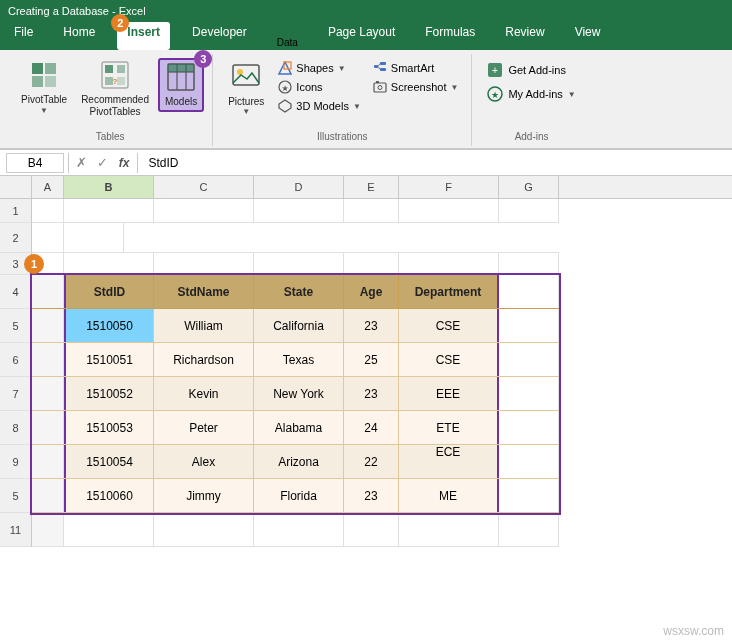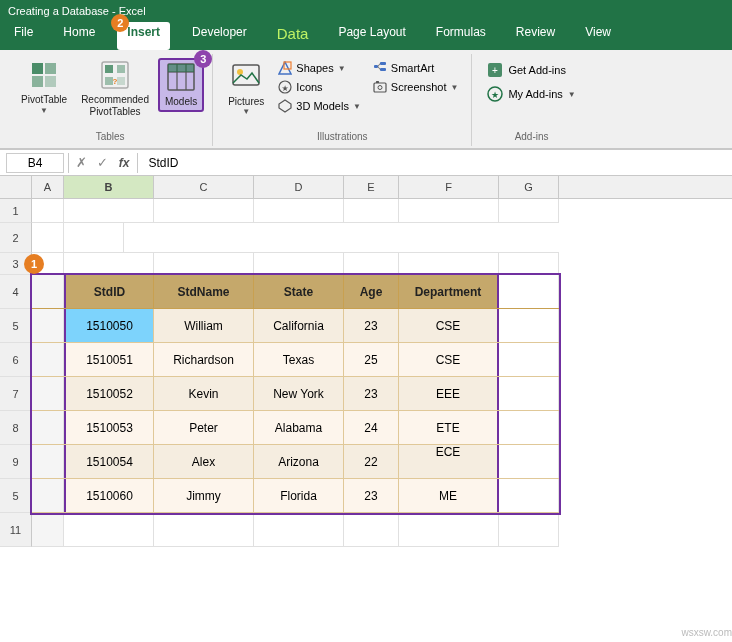--- a/index.html
+++ b/index.html
@@ -13,21 +13,21 @@
 </div>
 
 <div style="background:#217346; height:28px; display:flex; padding:0 6px; gap:14px;">
   <span style="color:white; font-size:12px; padding:3px 8px; cursor:pointer;">File</span>
   <span style="color:white; font-size:12px; padding:3px 8px; cursor:pointer;">Home</span>
   <span style="color:white; font-size:12px; padding:3px 10px; cursor:pointer; background:white; color:#217346; border-radius:3px; font-weight:600; position:relative;">
     Insert
     <span style="display:inline-flex;align-items:center;justify-content:center;width:18px;height:18px;border-radius:50%;background:#e67e22;color:white;font-size:11px;font-weight:bold;position:absolute;top:-8px;left:-6px;">2</span>
   </span>
   <span style="color:white; font-size:12px; padding:3px 8px; cursor:pointer;">Developer</span>
-  <span style="color:#bef264; font-size:15px; padding:3px 8px; cursor:pointer;">Data</span>
+  <span style="color:#000000; font-size:10px; padding:3px 8px; cursor:pointer;margin-top:12px;">Data</span>
   <span style="color:white; font-size:12px; padding:3px 8px; cursor:pointer;">Page Layout</span>
   <span style="color:white; font-size:12px; padding:3px 8px; cursor:pointer;">Formulas</span>
   <span style="color:white; font-size:12px; padding:3px 8px; cursor:pointer;">Review</span>
   <span style="color:white; font-size:12px; padding:3px 8px; cursor:pointer;">View</span>
 </div>
 
 <div style="background:#f0f0f0; border-bottom:2px solid #c8c8c8; padding:4px 8px 0; height:100px;">
   <div style="display:flex; height:92px;">
 
     <div style="display:flex; flex-direction:column; align-items:center; padding:0 8px 4px; border-right:1px solid #d0d0d0;">
@@ -390,13 +390,13 @@
         <div style="width:90px;border-right:1px solid #e0e0e0;"></div>
         <div style="width:55px;border-right:1px solid #e0e0e0;"></div>
         <div style="width:100px;border-right:1px solid #e0e0e0;"></div>
         <div style="width:60px;border-right:1px solid #e0e0e0;"></div>
       </div>
 
     </div>
   </div>
 </div>
 
-<div style="position:fixed;bottom:4px;right:0;font-size:10px;color:#bbb;">wsxsw.com</div>
+<div style="position:fixed;bottom:4px;right:8px;font-size:12px;color:#bbb;">wsxsw.com</div>
 
 </body></html>

